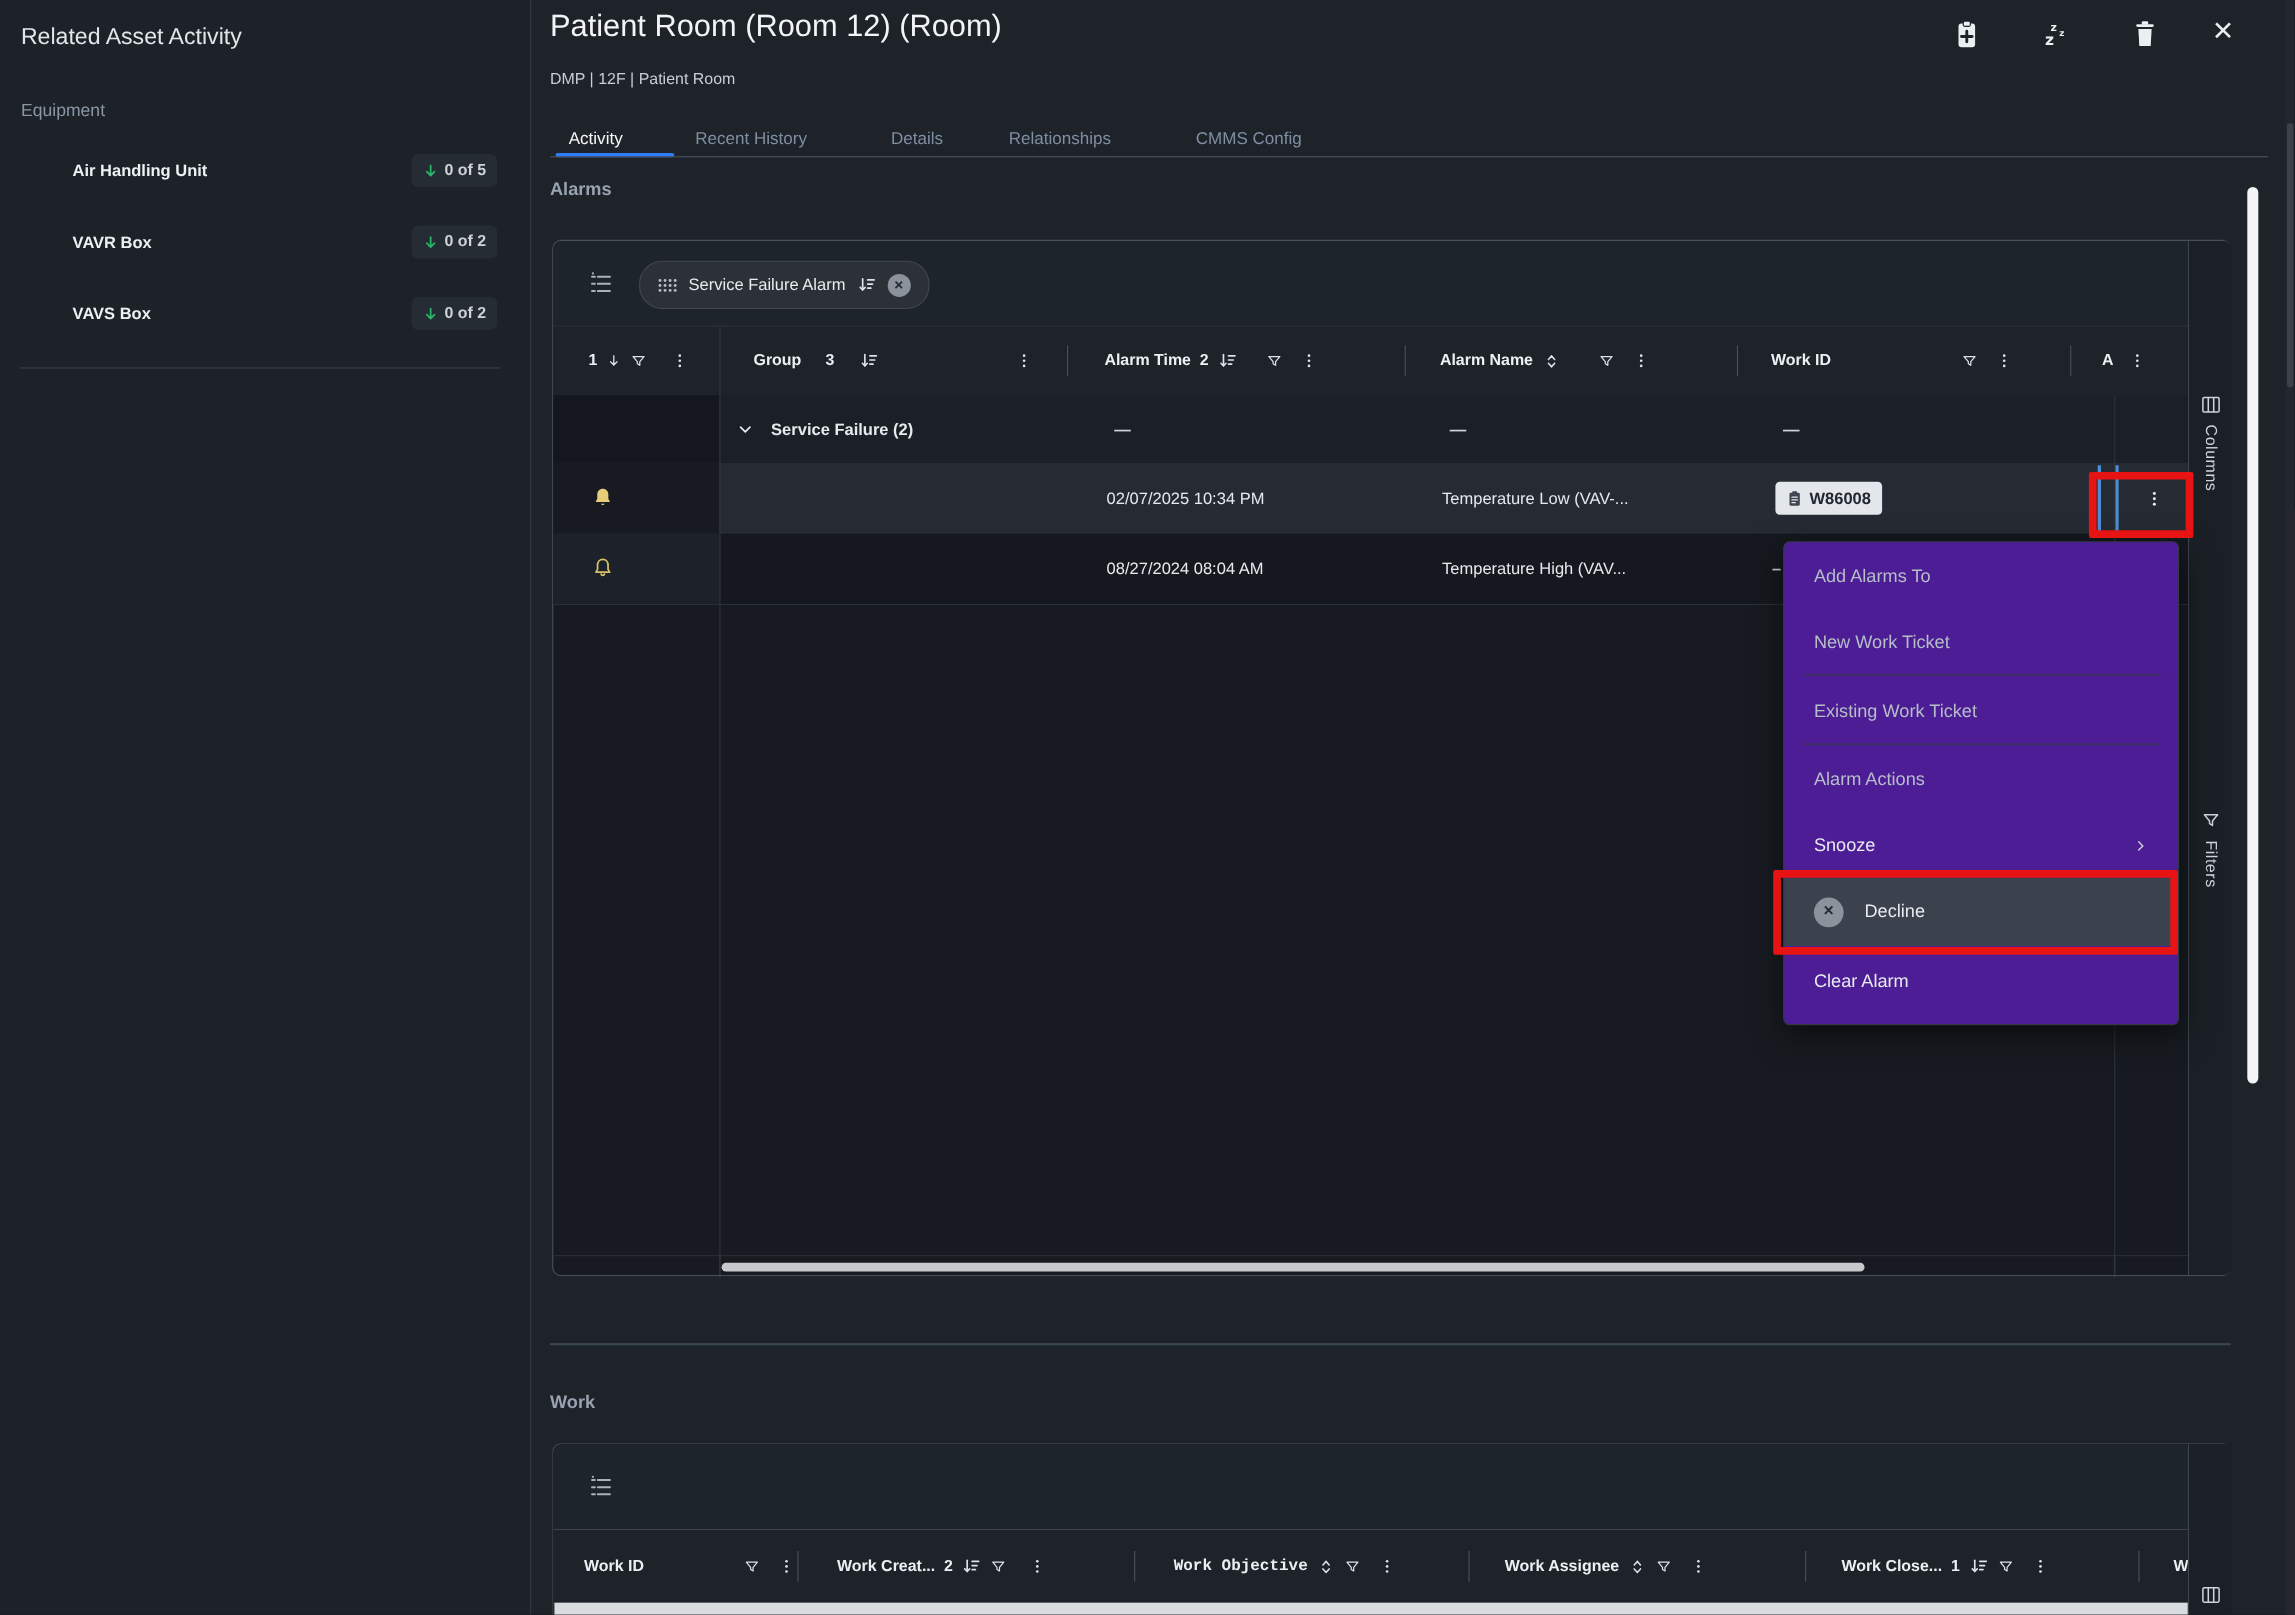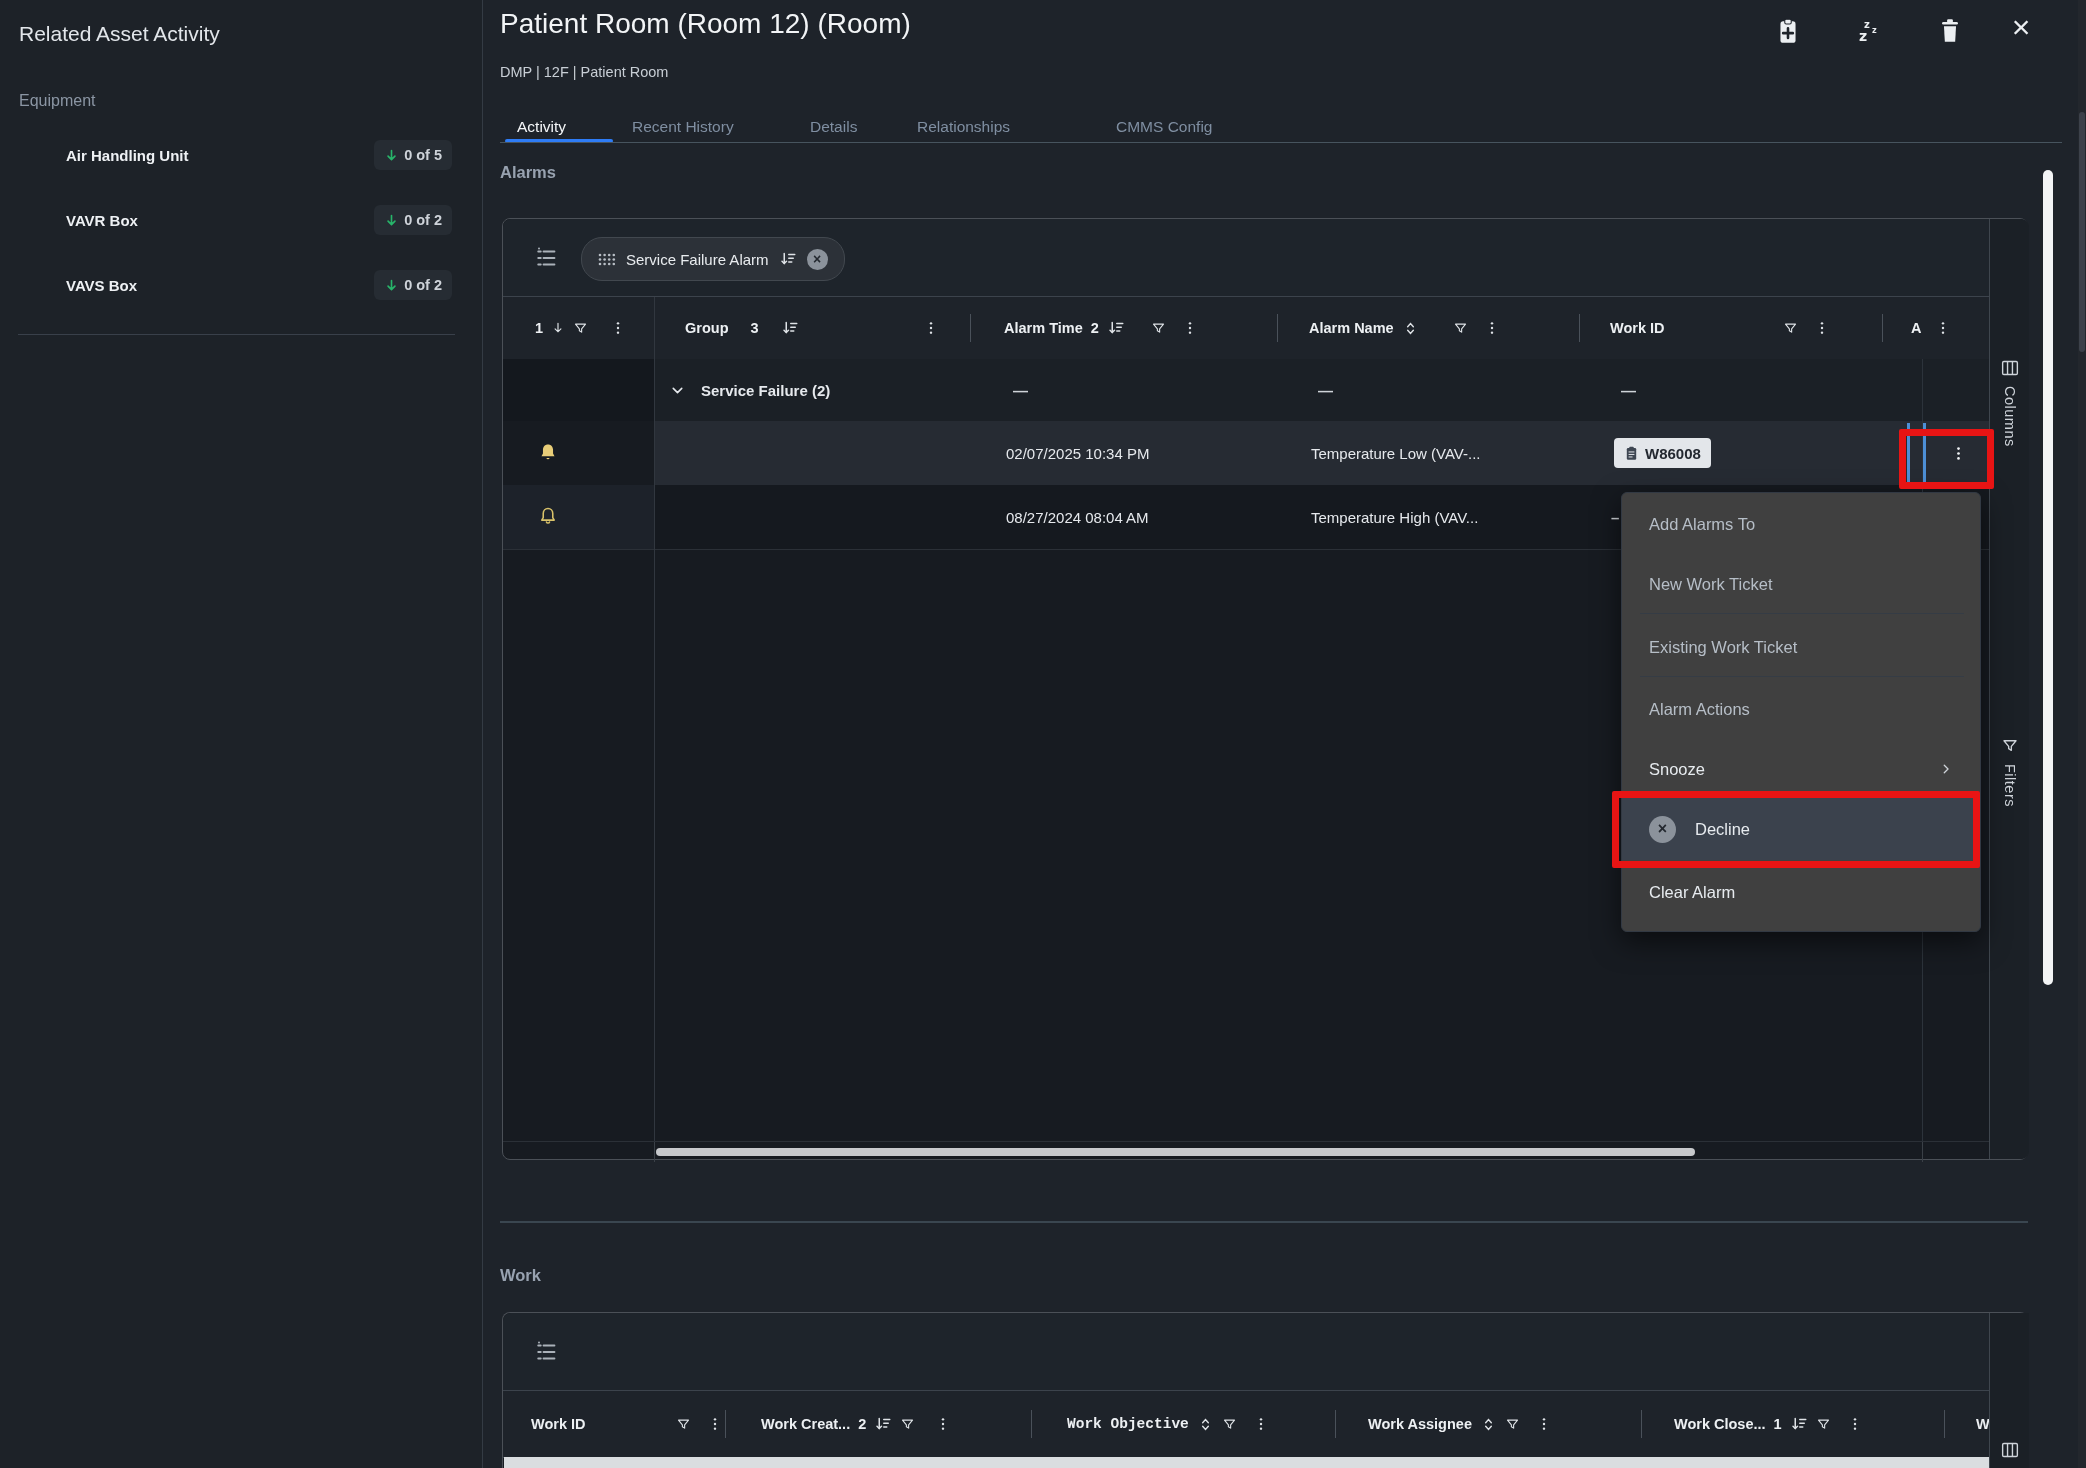--- a/index.html
+++ b/index.html
@@ -41,21 +41,21 @@
   .cell{position:absolute;top:0;height:100%;display:flex;align-items:center;font-size:15px;color:#e6e9ed;}
   .dash{color:#cfd4d9;font-weight:700;}
   .wid-badge{display:flex;align-items:center;gap:6px;background:#e3e6ea;border-radius:4px;height:30px;
       padding:0 10px;color:#232830;font-size:15px;font-weight:700;}
   .vline{position:absolute;width:1px;background:#2c333b;}
   .side-strip{position:absolute;border-left:1px solid #3f464e;background:#1b2026;}
   .strip-tab{position:absolute;left:0;width:100%;display:flex;flex-direction:column;align-items:center;
       gap:9px;color:#cfd4da;font-size:14.5px;cursor:pointer;}
   .vtext{writing-mode:vertical-rl;letter-spacing:.5px;}
   
-  #ctx-menu{left:1621px;top:492px;width:360px;height:440px;background:#404040;border:1px solid #323943;
+  #ctx-menu{left:1621px;top:492px;width:360px;height:440px;background:#4c1d95;border:1px solid #323943;
       border-radius:6px;box-shadow:0 10px 28px rgba(0,0,0,.55);z-index:40;box-sizing:border-box;}
   .menu-item{position:absolute;left:0;width:100%;height:54px;display:flex;align-items:center;
       padding:0 27px;box-sizing:border-box;font-size:16.5px;color:#b6bec7;cursor:pointer;}
   .menu-item.bright{color:#e7ebef;}
   .menu-div{position:absolute;left:18px;width:324px;height:1px;background:#353c45;}
   
   .red-box{border:7px solid #e81414;z-index:60;border-radius:2px;}
   
   .hscroll-thumb{height:8px;border-radius:4px;background:#c7c9cc;}
   .drawer-scroll{left:2043px;top:170px;width:10px;height:815px;border-radius:5px;background:#f3f4f5;z-index:30;}
@@ -134,21 +134,21 @@
     </div>
   <div class="abs tab" style="left:632px;">
       <span>Recent History</span>
     </div>
   <div class="abs tab" style="left:810px;">
       <span>Details</span>
     </div>
   <div class="abs tab" style="left:917px;">
       <span>Relationships</span>
     </div>
-  <div class="abs tab" style="left:1116px;">
+  <div class="abs tab" style="left:1087px;">
       <span>CMMS Config</span>
     </div>
   <div class="abs tab-underline"></div>
   <div class="abs tab-border"></div>
 
   <div class="abs sec-heading" style="left:500px;top:163px;">Alarms</div>
 
   <div class="abs card" style="left:502px;top:218px;width:1526px;height:942px;">
 
     <div class="abs panel-row">

